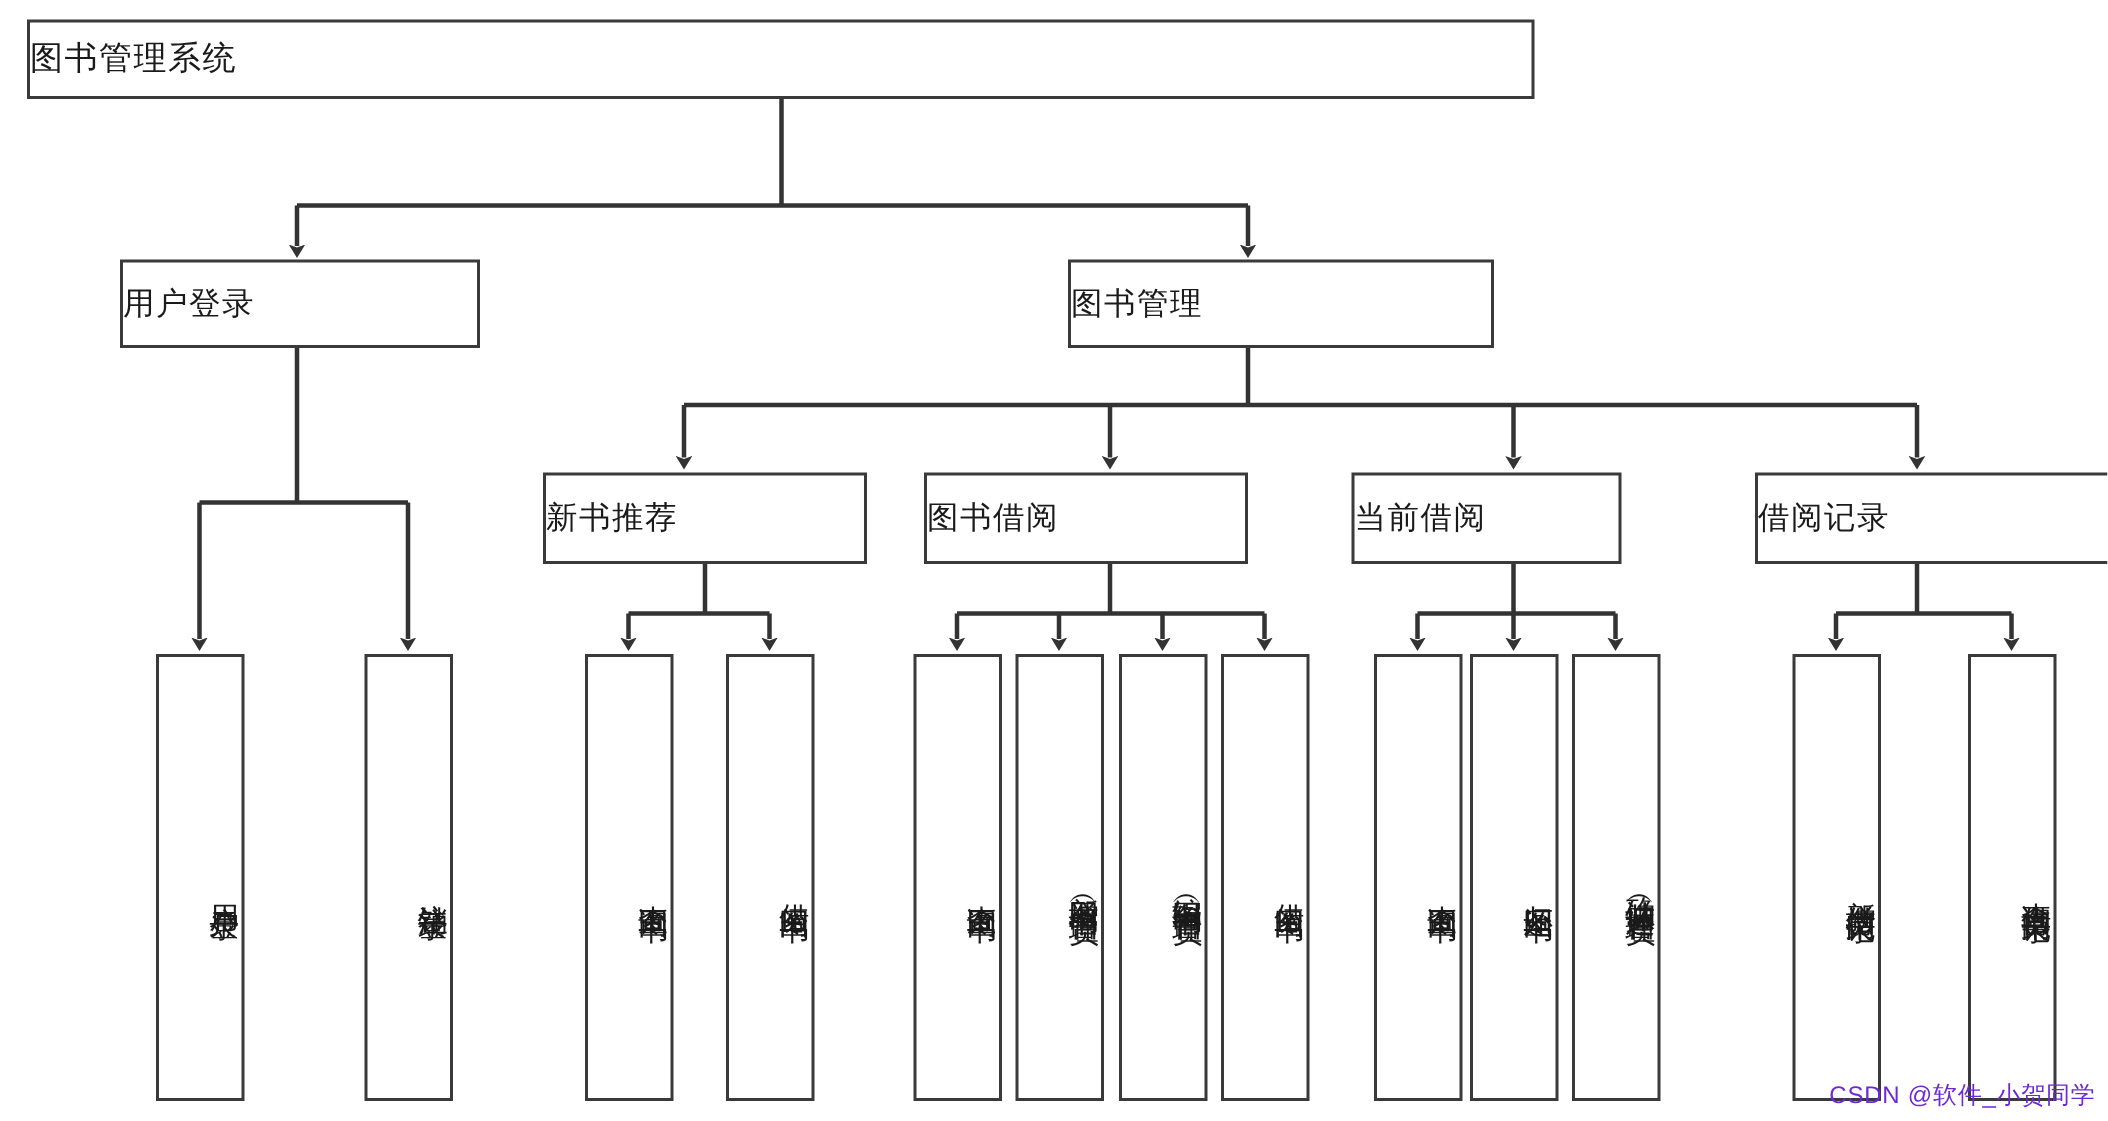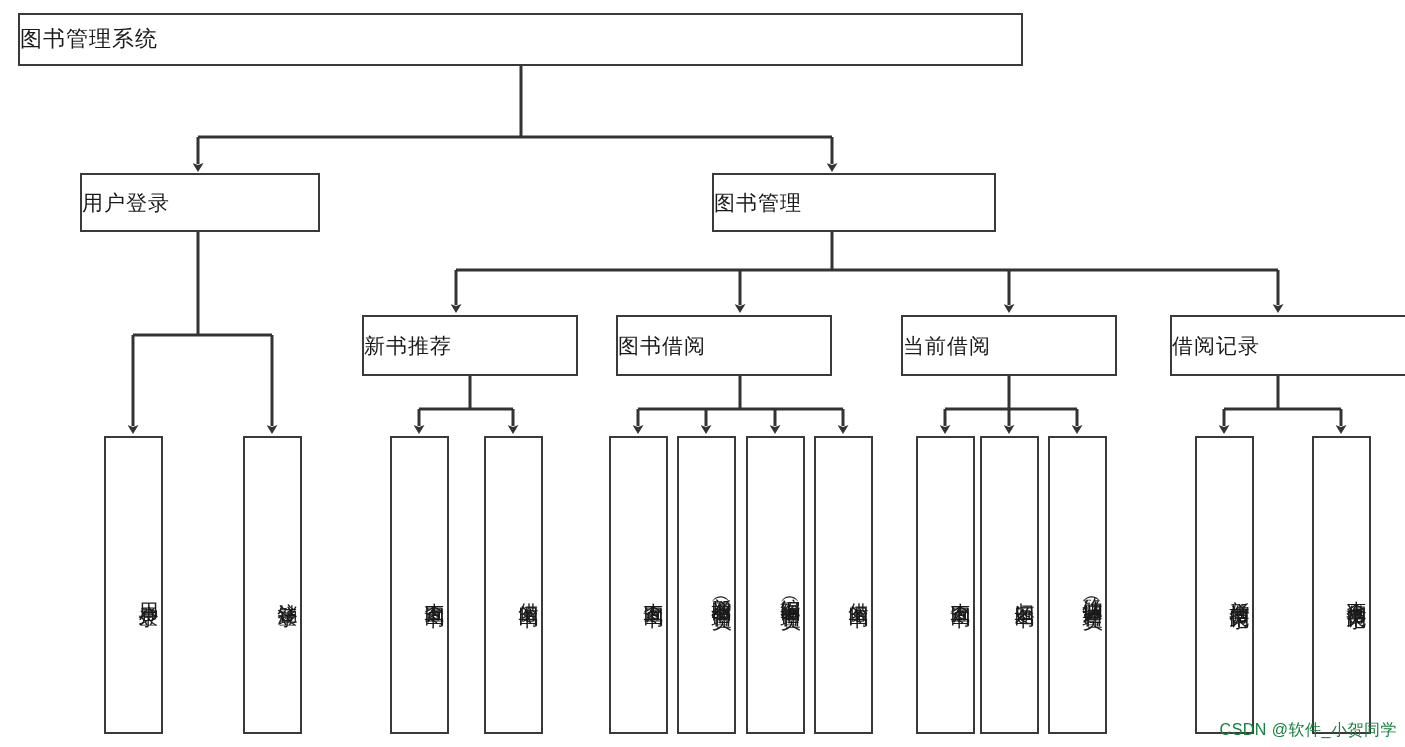--- a/index.html
+++ b/index.html
@@ -52,21 +52,21 @@
     justify-content: center;
   }
   .node.root {
     font-size: 22px;
   }
   #watermark {
     position: absolute;
     right: 8px;
     bottom: 6px;
     font-size: 16px;
-    color: #15803d;
+    color: #6d28d9;
     letter-spacing: 0.5px;
     z-index: 5;
     white-space: nowrap;
   }
 </style>
 </head>
 <body>
 
 <div id="canvas">
 
@@ -130,21 +130,21 @@
   <div class="node horiz" style="left:712px; top:173px; width:284px; height:59px;">
     <span>图书管理</span>
   </div>
 
   <div class="node horiz" style="left:362px; top:315px; width:216px; height:61px;">
     <span>新书推荐</span>
   </div>
   <div class="node horiz" style="left:616px; top:315px; width:216px; height:61px;">
     <span>图书借阅</span>
   </div>
-  <div class="node horiz" style="left:901px; top:315px; width:216px; height:61px;">
+  <div class="node horiz" style="left:901px; top:315px; width:180px; height:61px;">
     <span>当前借阅</span>
   </div>
   <div class="node horiz" style="left:1170px; top:315px; width:251px; height:61px;">
     <span>借阅记录</span>
   </div>
 
   <div class="node vert" style="left:104px; top:436px; width:59px; height:298px;">
     <span>用户登录</span>
   </div>
   <div class="node vert" style="left:243px; top:436px; width:59px; height:298px;">

